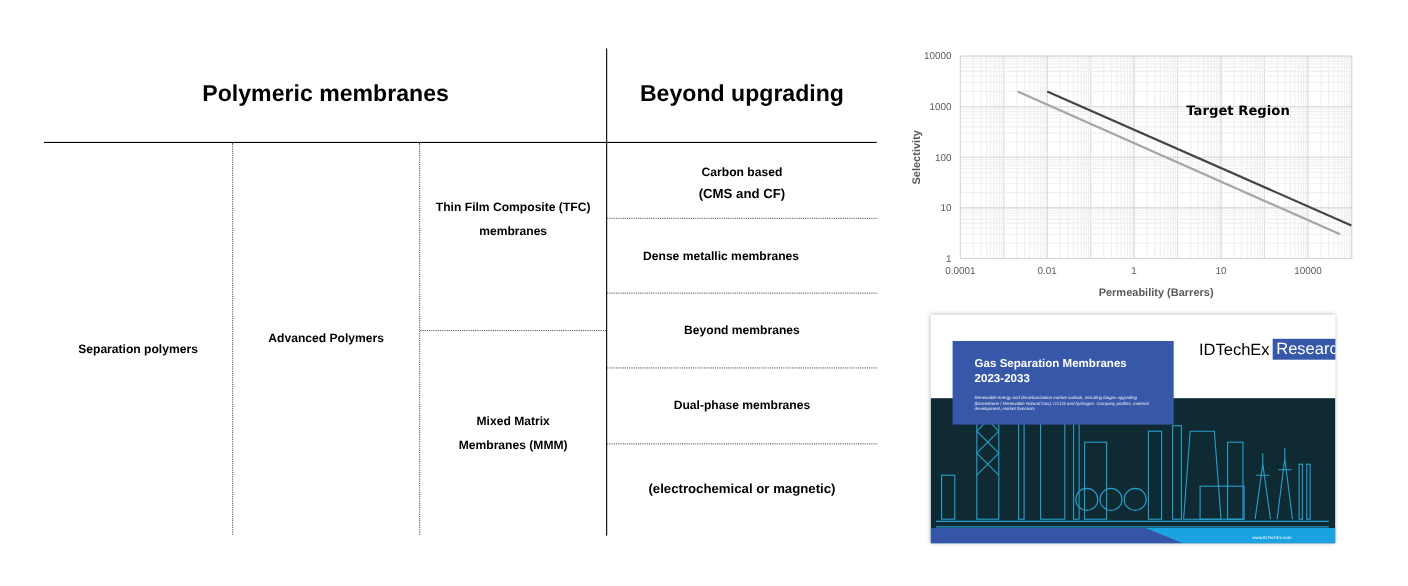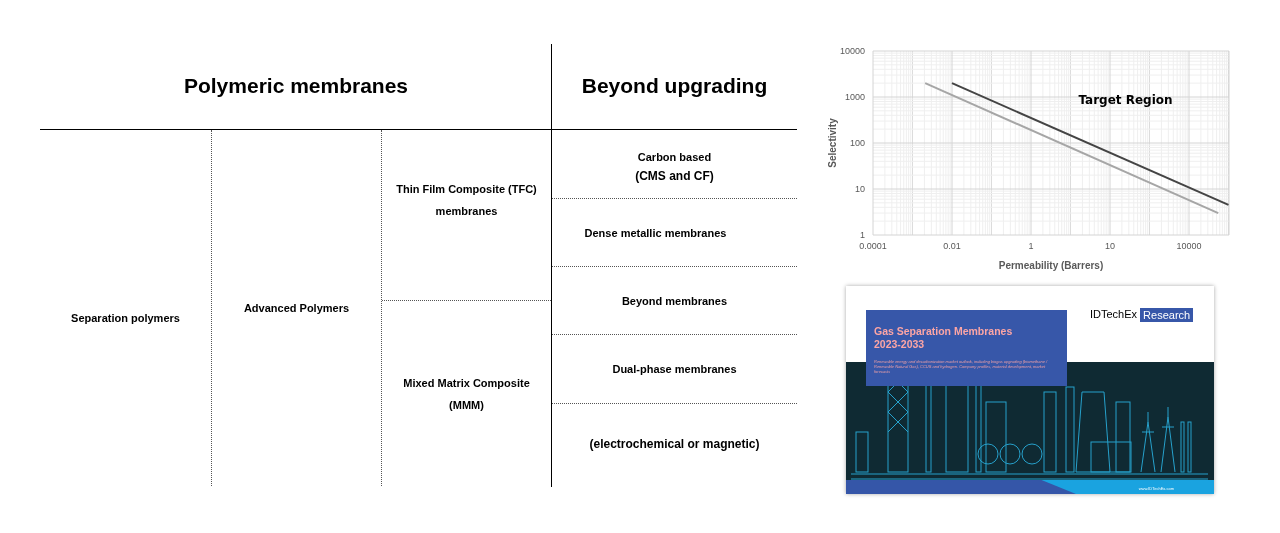--- a/index.html
+++ b/index.html
@@ -11,24 +11,24 @@
   .s{font-size:12px;line-height:16px;font-weight:bold;}
   .vline{position:absolute;width:0;border-left:1px solid #000;}
   .hline{position:absolute;height:0;border-top:1px solid #000;}
   .vdot{position:absolute;width:0;border-left:1px dotted #555;}
   .hdot{position:absolute;height:0;border-top:1px dotted #555;}
   #chart{position:absolute;left:820px;top:40px;}
   .cover{position:absolute;left:846px;top:286px;width:368px;height:208px;background:#fff;box-shadow:0 0 4px rgba(0,0,0,.35);overflow:hidden;}
   .cover .dark{position:absolute;left:0;top:76px;width:100%;height:132px;background:#0f2a33;}
   .cover .foot{position:absolute;left:0;bottom:0;width:100%;height:14px;background:#1aa3e0;}
   .cover .foot2{position:absolute;left:0;bottom:0;width:230px;height:14px;background:#3556a8;clip-path:polygon(0 0,85% 0,100% 100%,0 100%);}
-  .cover .titlebox{position:absolute;left:20px;top:24px;width:201px;height:76px;background:#3757a9;color:#fca5a5;padding:0 8px;box-sizing:border-box;}
+  .cover .titlebox{position:absolute;left:20px;top:24px;width:201px;height:76px;background:#3757a9;color:#ffffff;padding:0 20px;box-sizing:border-box;}
   .cover .t1{font-weight:bold;font-size:10.5px;line-height:13px;margin-top:15px;}
   .cover .t2{font-size:4px;line-height:5px;font-style:italic;margin-top:8px;opacity:.9;}
-  .cover .brand{position:absolute;left:244px;top:22px;display:flex;align-items:flex-start;font-size:11px;}
+  .cover .brand{position:absolute;left:244px;top:22px;display:flex;align-items:flex-end;font-size:15px;}
   .cover .brand .r{background:#3757a9;color:#fff;padding:1px 3px;margin-left:3px;}
   .cover .url{position:absolute;right:40px;bottom:3px;font-size:4px;color:#fff;}
 </style>
 </head>
 <body>
 
 <div class="abs hdr" style="left:40px;top:74px;width:512px;text-align:center;">Polymeric membranes</div>
 <div class="abs hdr" style="left:552px;top:74px;width:245px;">Beyond upgrading</div>
 
 <div class="hline" style="left:40px;top:129px;width:757px;"></div>
@@ -44,21 +44,21 @@
 <div class="cell" style="left:40px;top:130px;width:171px;height:376px;">
   <div class="b" style="width:110px;">Separation polymers</div>
 </div>
 <div class="cell" style="left:212px;top:120px;width:169px;height:376px;">
   <div class="b" style="width:110px;">Advanced Polymers</div>
 </div>
 <div class="cell" style="left:382px;top:130px;width:169px;height:170px;">
   <div class="b" style="width:160px;margin-top:-30px;">Thin Film Composite (TFC) membranes</div>
 </div>
 <div class="cell" style="left:382px;top:301px;width:169px;height:186px;">
-  <div class="b" style="width:130px;">Mixed Matrix Composite (MMM)</div>
+  <div class="b" style="width:130px;">Mixed Matrix Membranes (MMM)</div>
 </div>
 
 <div class="cell" style="left:552px;top:131px;width:245px;height:67px;">
   <div class="b">Carbon based</div>
   <div class="s">(CMS and CF)</div>
 </div>
 <div class="cell" style="left:533px;top:199px;width:245px;height:67px;">
   <div class="b" style="width:150px;">Dense metallic membranes</div>
 </div>
 <div class="cell" style="left:552px;top:267px;width:245px;height:67px;">

